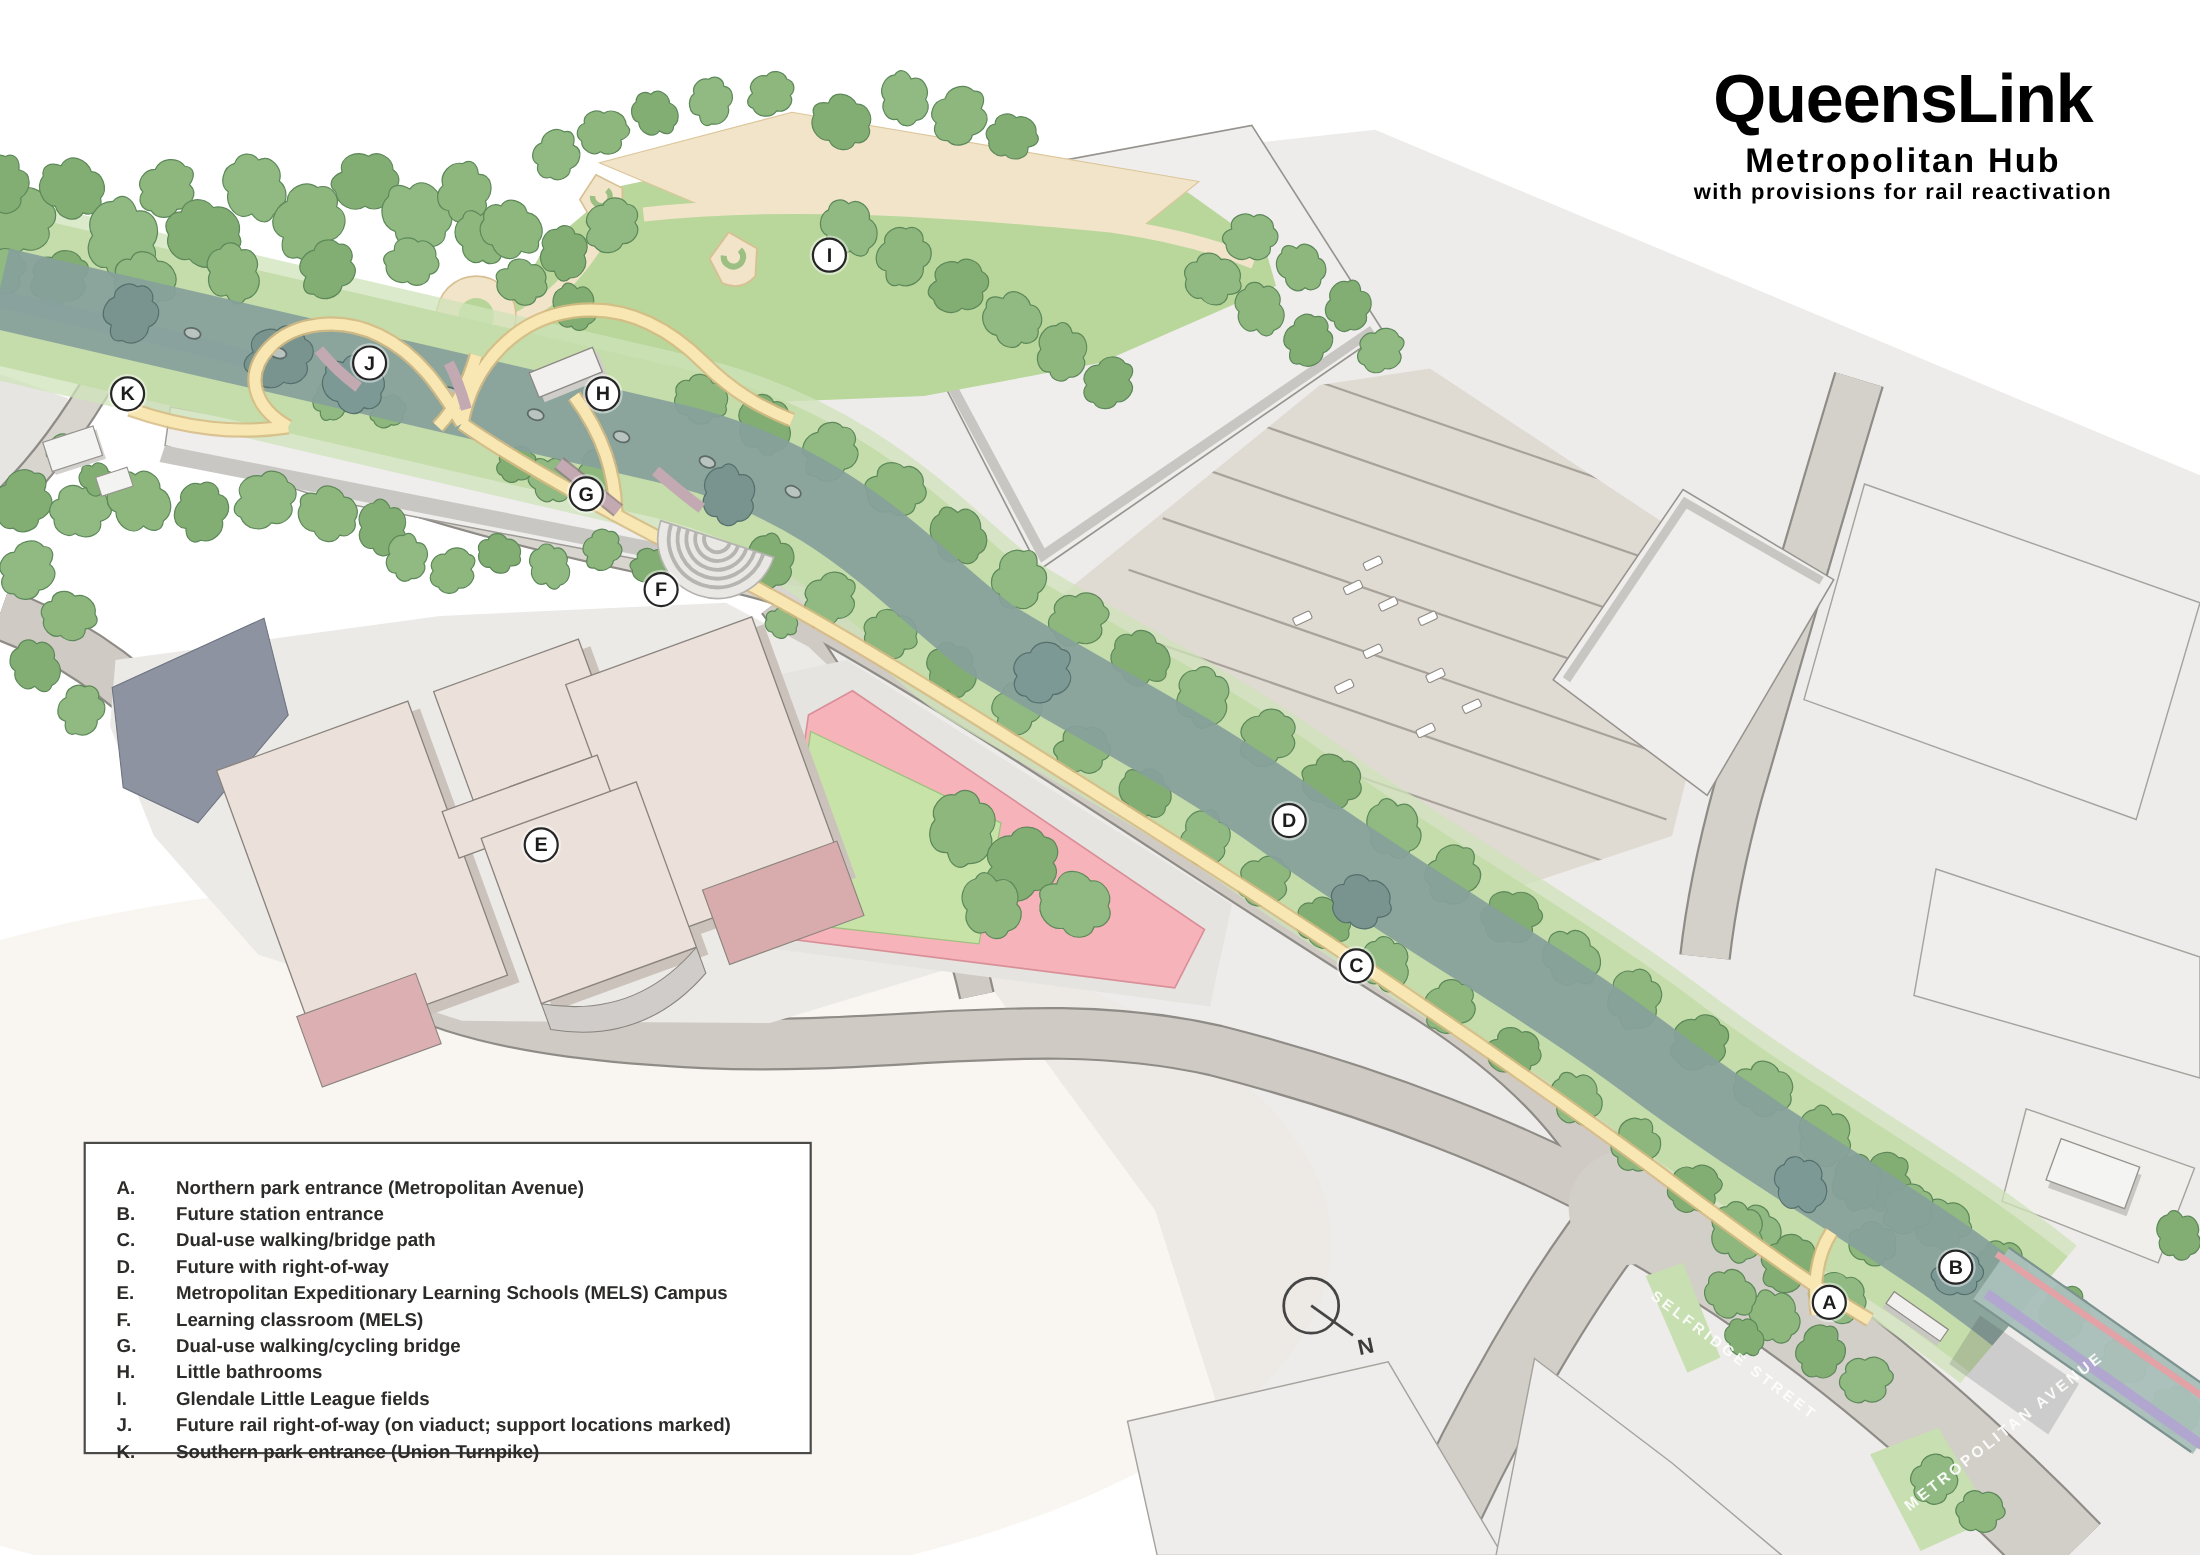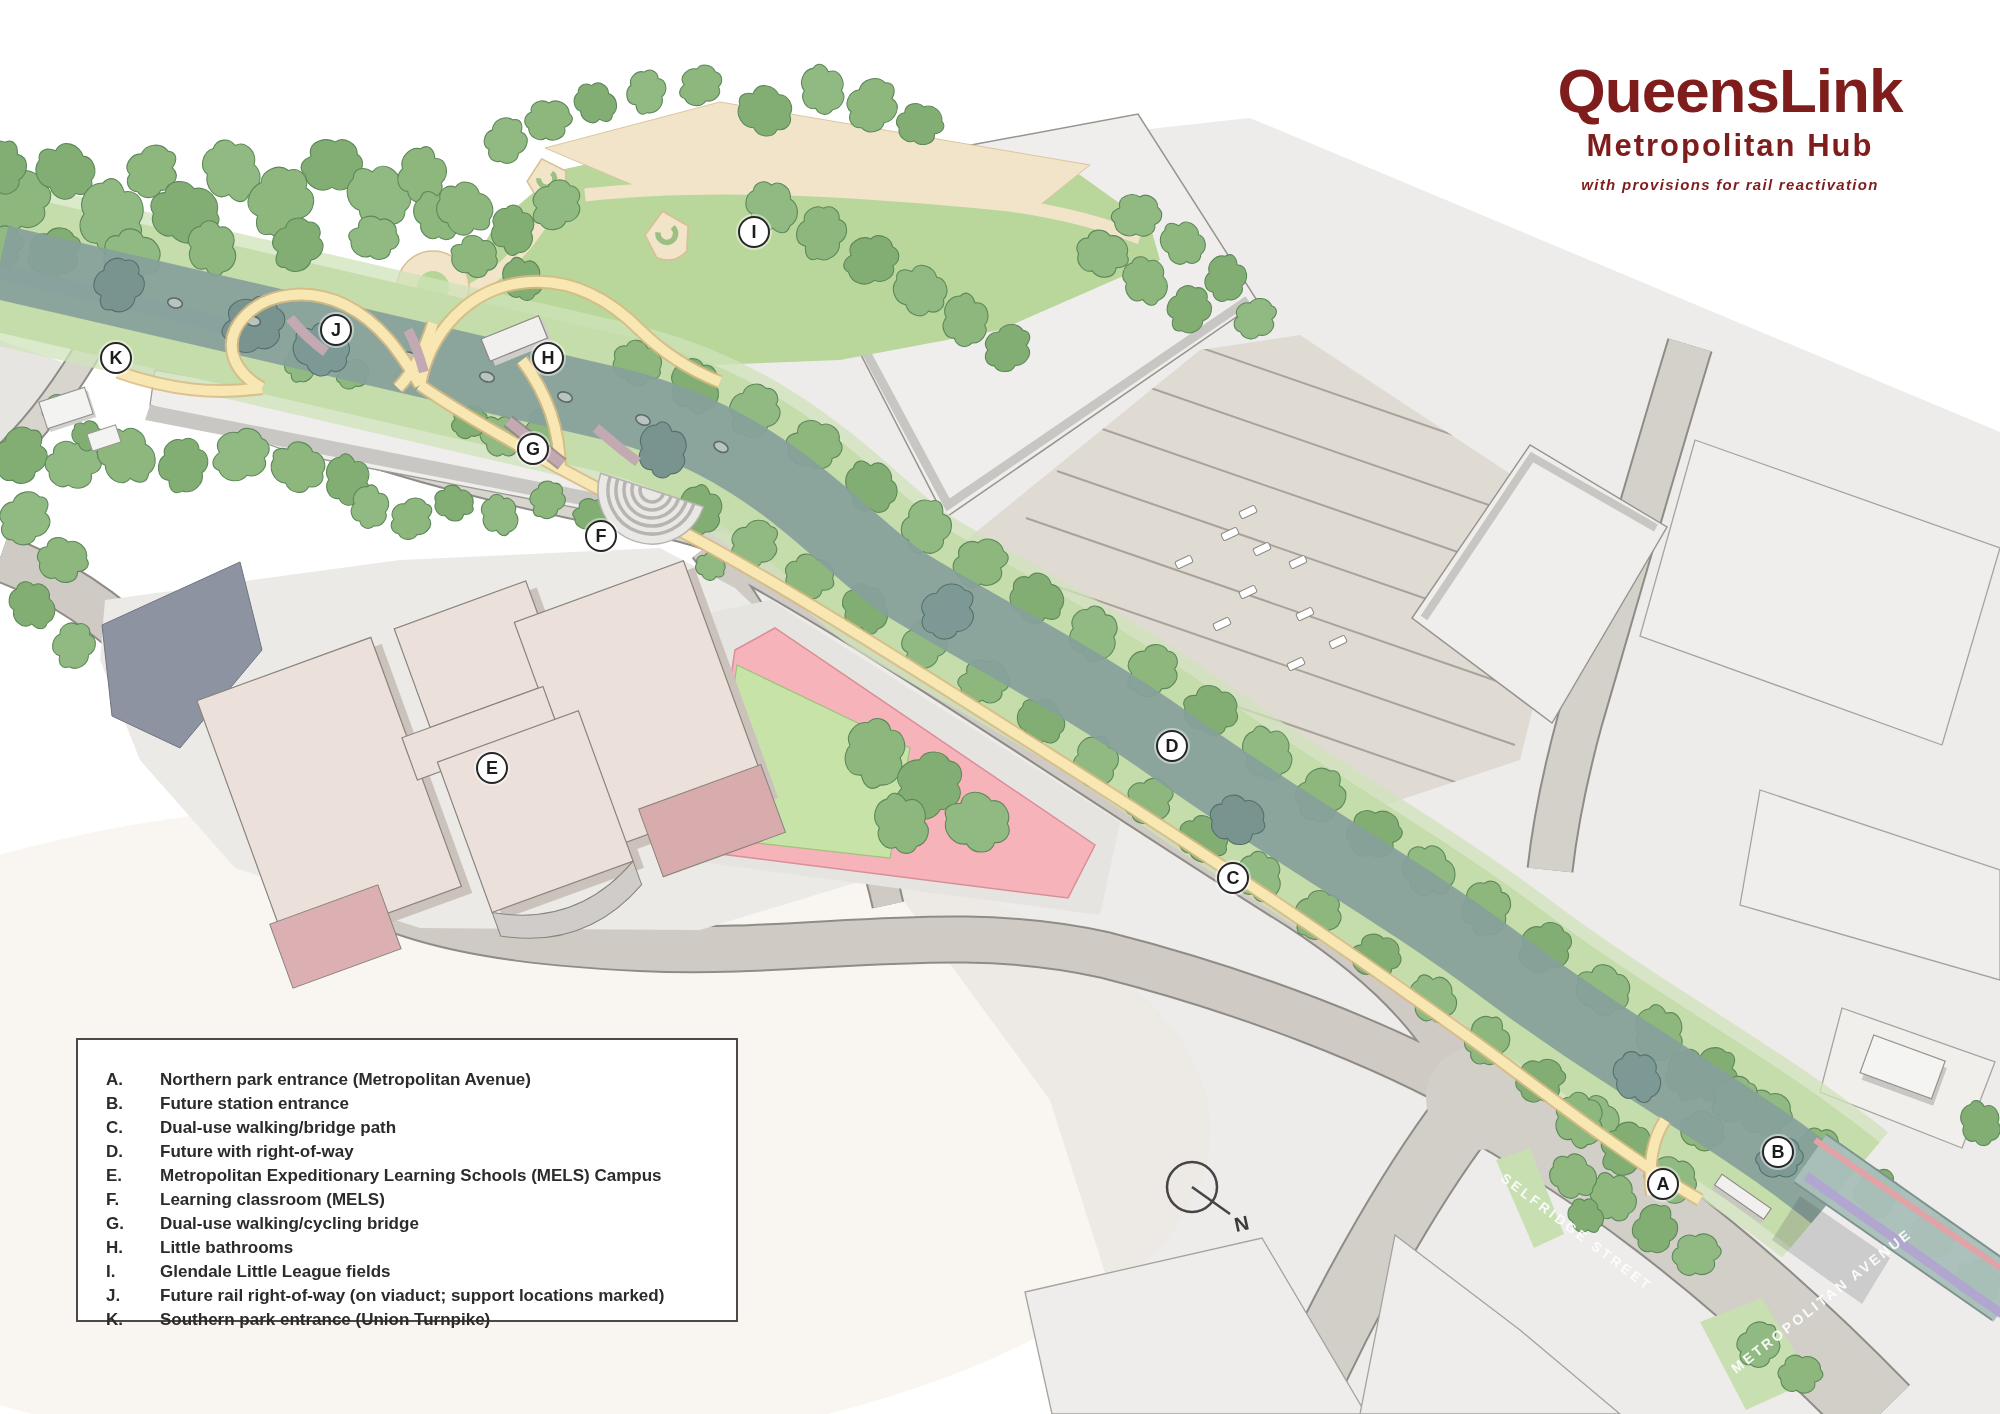--- a/index.html
+++ b/index.html
@@ -5,26 +5,26 @@
   html,body{margin:0;padding:0;}
   body{
     width:2000px;height:1414px;position:relative;overflow:hidden;
     background:#ffffff;font-family:"Liberation Sans", sans-serif;
     -webkit-font-smoothing:antialiased;
   }
   #map-svg{position:absolute;left:0;top:0;}
   
   .title-block{
     position:absolute;left:1470px;top:60px;width:520px;
-    text-align:center;color:#7f1d1d;z-index:5;
+    text-align:center;color:#000000;z-index:5;
   }
   .brand{font-size:62px;font-weight:700;letter-spacing:-1px;line-height:1.0;}
   .subtitle{font-size:19px;font-weight:700;letter-spacing:.6px;margin-top:8px;}
   .hub-name{font-size:31px;font-weight:700;letter-spacing:2px;margin-top:6px;}
-  .tagline{font-size:15px;font-weight:700;letter-spacing:1.3px;margin-top:12px;font-style:italic;}
+  .tagline{font-size:20px;font-weight:700;letter-spacing:1.3px;}
   
   .legend{
     position:absolute;left:76px;top:1038px;width:612px;height:244px;
     background:#ffffff;border:2px solid #4a4a48;z-index:5;
     padding:30px 18px 6px 28px;
   }
   .legend-row{display:flex;align-items:baseline;height:24px;
     font-size:17px;font-weight:700;color:#2c2b2a;}
   .legend-key{width:32px;flex:none;}
   .legend-label{white-space:nowrap;margin-left:22px;}

